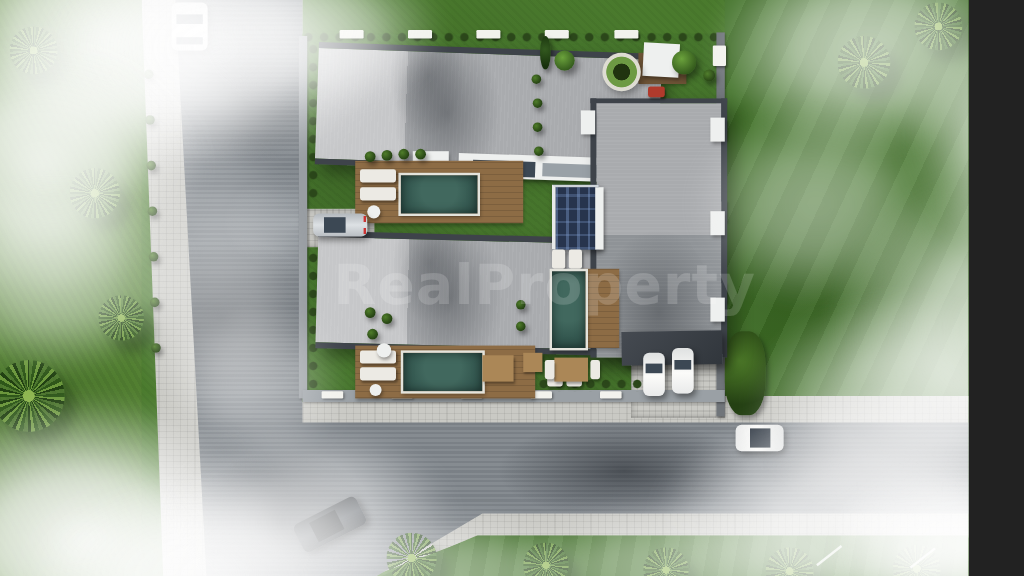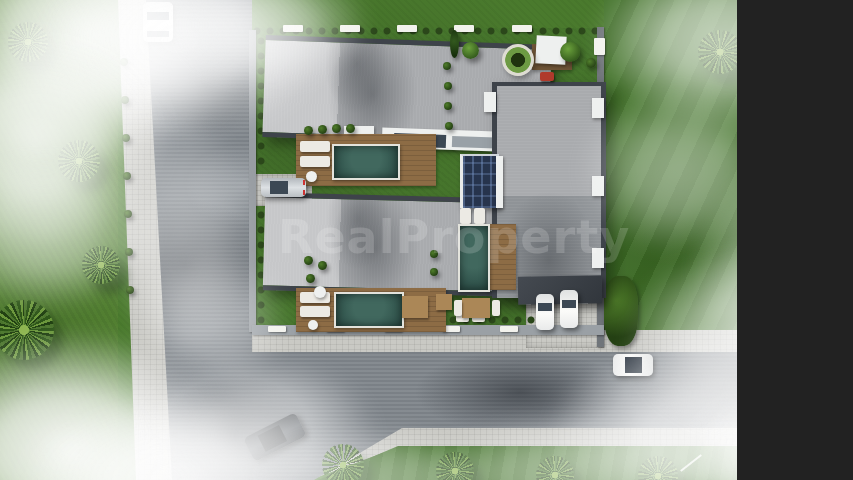--- a/index.html
+++ b/index.html
@@ -1,16 +1,16 @@
 <!DOCTYPE html>
 <html style="--grass: #4a7a2d; --grassBright: #3f7026; --grassSide: #527f31; --garden: #46752c; --hedge: #2b471a; --road: #81878d; --cobble: #c9c9c4; --roofLight: #c6c7c9; --roofMid: #a9abae; --roofDark: #8f9397; --ridge: #3e434a; --wood: #8d6c45; --woodLight: #ab8757; --pool: #2d4f48; --navy: #27344d; --red: #b03a2c;"><head>
 <meta charset="utf-8">
 <style>
   html,body{margin:0;padding:0;background:#222;font-family:"DejaVu Sans",sans-serif;}
-  .stage{position:relative;width:737px;height:480px;overflow:hidden;background:var(--grass,#4a7a2d);}
+  .stage{position:relative;width:807px;height:480px;overflow:hidden;background:var(--grass,#4a7a2d);}
   .abs{position:absolute;}
   .full{position:absolute;left:0;top:0;width:853px;height:480px;}
 
   
   .grass-base{background:
     radial-gradient(260px 180px at 380px 90px, rgba(0,0,0,.10), transparent 70%),
     radial-gradient(300px 200px at 430px 300px, rgba(0,0,0,.08), transparent 70%),
     repeating-linear-gradient(45deg, rgba(0,0,0,.035) 0 2px, transparent 2px 5px),
     var(--grass,#4a7a2d);}
   .right-field{left:604px;top:0;width:249px;height:335px;background:

